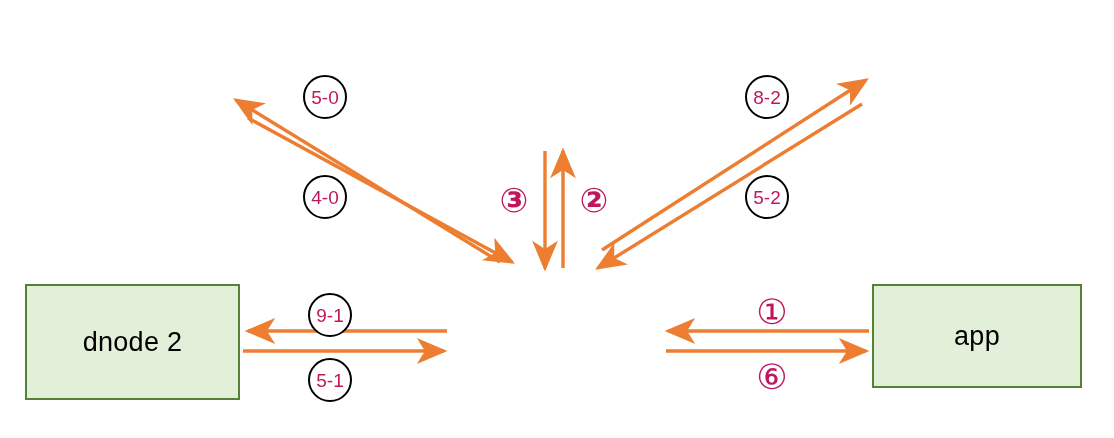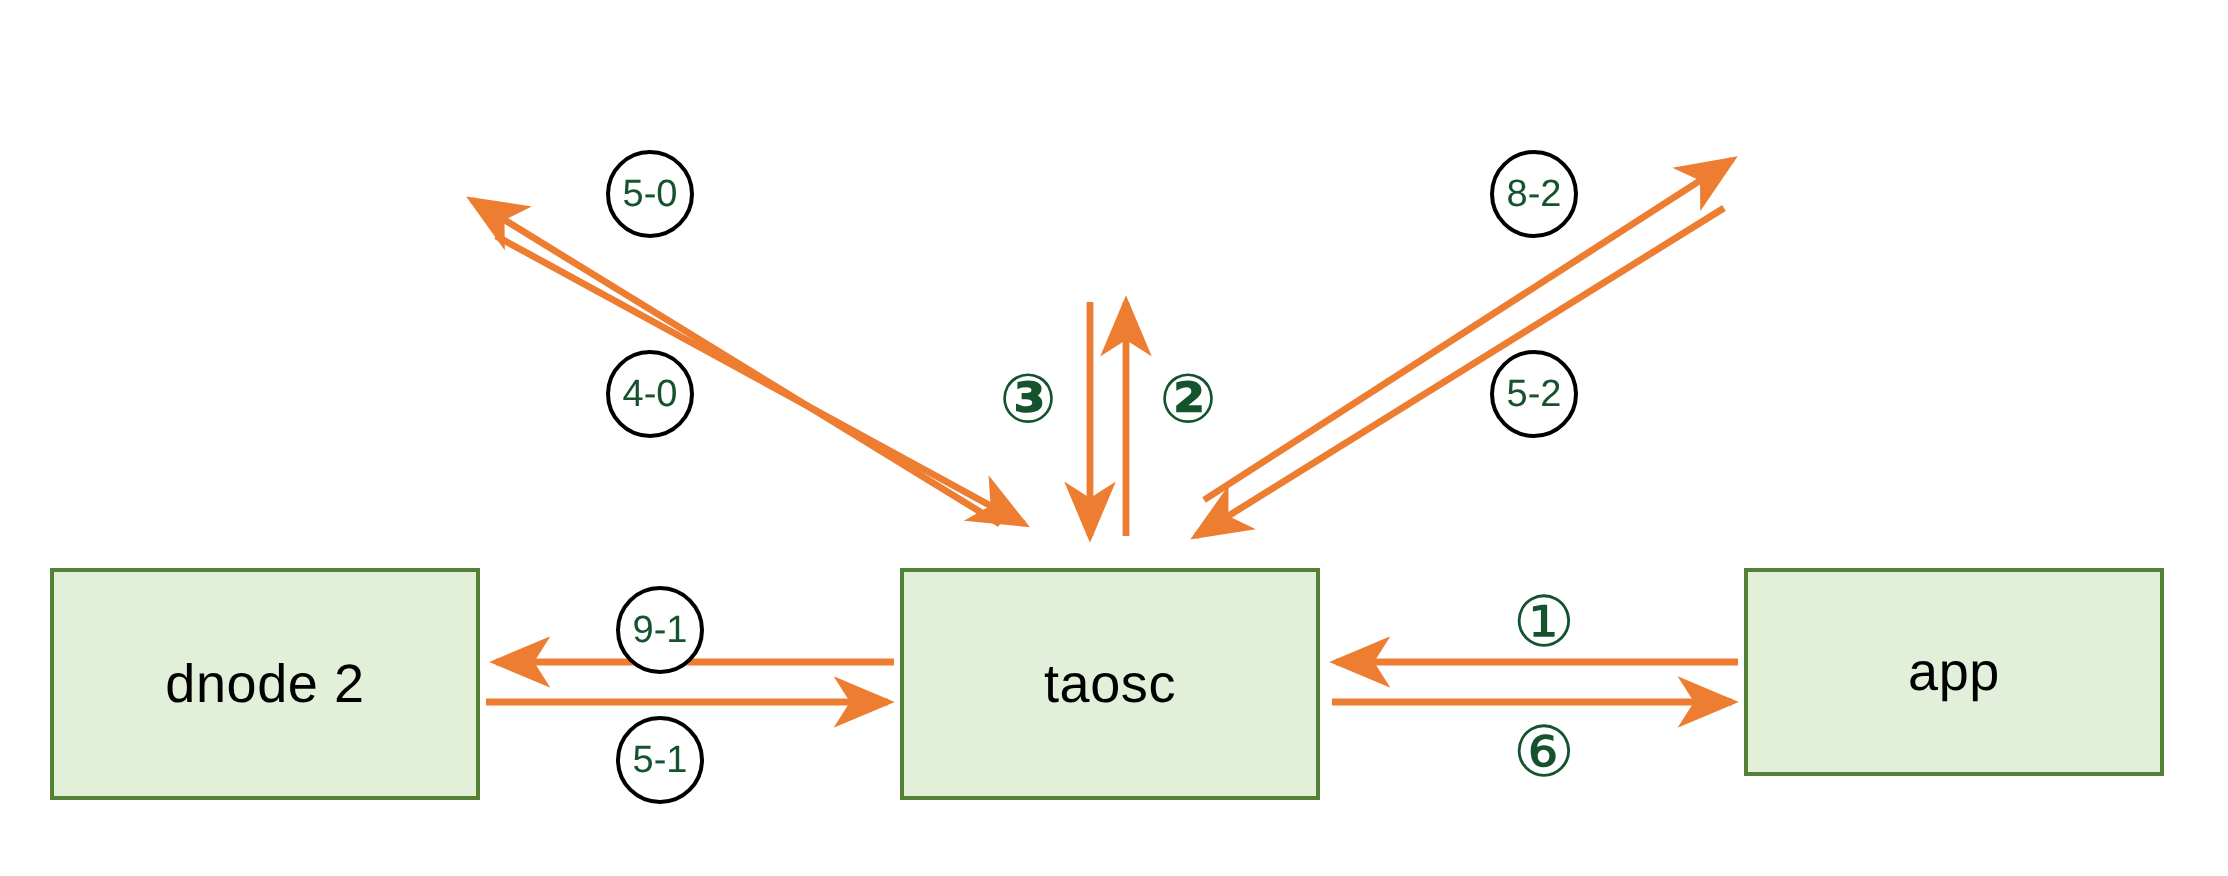--- a/index.html
+++ b/index.html
@@ -19,21 +19,21 @@
   #edges{position:absolute;left:0;top:0;width:1114px;height:438px;}
   .badge{
     position:absolute;
     width:44px;height:44px;
     border-radius:50%;
     background:#ffffff;
     border:2px solid #000000;
     box-sizing:border-box;
     display:flex;align-items:center;justify-content:center;
     font-size:19px;
-    color:#14532d;
+    color:#be185d;
     font-family:"Liberation Sans", sans-serif;
     line-height:1;
   }
   .badge.circled{
     border:none;
     background:transparent;
     font-size:34px;
     font-family:"DejaVu Sans", sans-serif;
     font-weight:700;
   }
@@ -63,23 +63,20 @@
     <line x1="447" y1="331" x2="248" y2="331" stroke="#ed7d31" stroke-width="3.4" marker-end="url(#ah)"></line>
     <line x1="243" y1="351" x2="444" y2="351" stroke="#ed7d31" stroke-width="3.4" marker-end="url(#ah)"></line>
 
     <line x1="869" y1="331" x2="668" y2="331" stroke="#ed7d31" stroke-width="3.4" marker-end="url(#ah)"></line>
     <line x1="666" y1="351" x2="866" y2="351" stroke="#ed7d31" stroke-width="3.4" marker-end="url(#ah)"></line>
   </svg>
 
   <div class="node" style="left:25px;top:284px;width:215px;height:116px;">
     <span>dnode 2</span>
   </div>
-  <div class="node" style="left:450px;top:284px;width:210px;height:116px;">
-    <span>taosc</span>
-  </div>
   <div class="node" style="left:872px;top:284px;width:210px;height:104px;">
     <span>app</span>
   </div>
 
   <div class="badge" style="left:303px;top:75px;">5-0</div>
   <div class="badge" style="left:303px;top:175px;">4-0</div>
   <div class="badge circled" style="left:492px;top:178px;">③</div>
   <div class="badge circled" style="left:572px;top:178px;">②</div>
   <div class="badge" style="left:745px;top:75px;">8-2</div>
   <div class="badge" style="left:745px;top:175px;">5-2</div>

